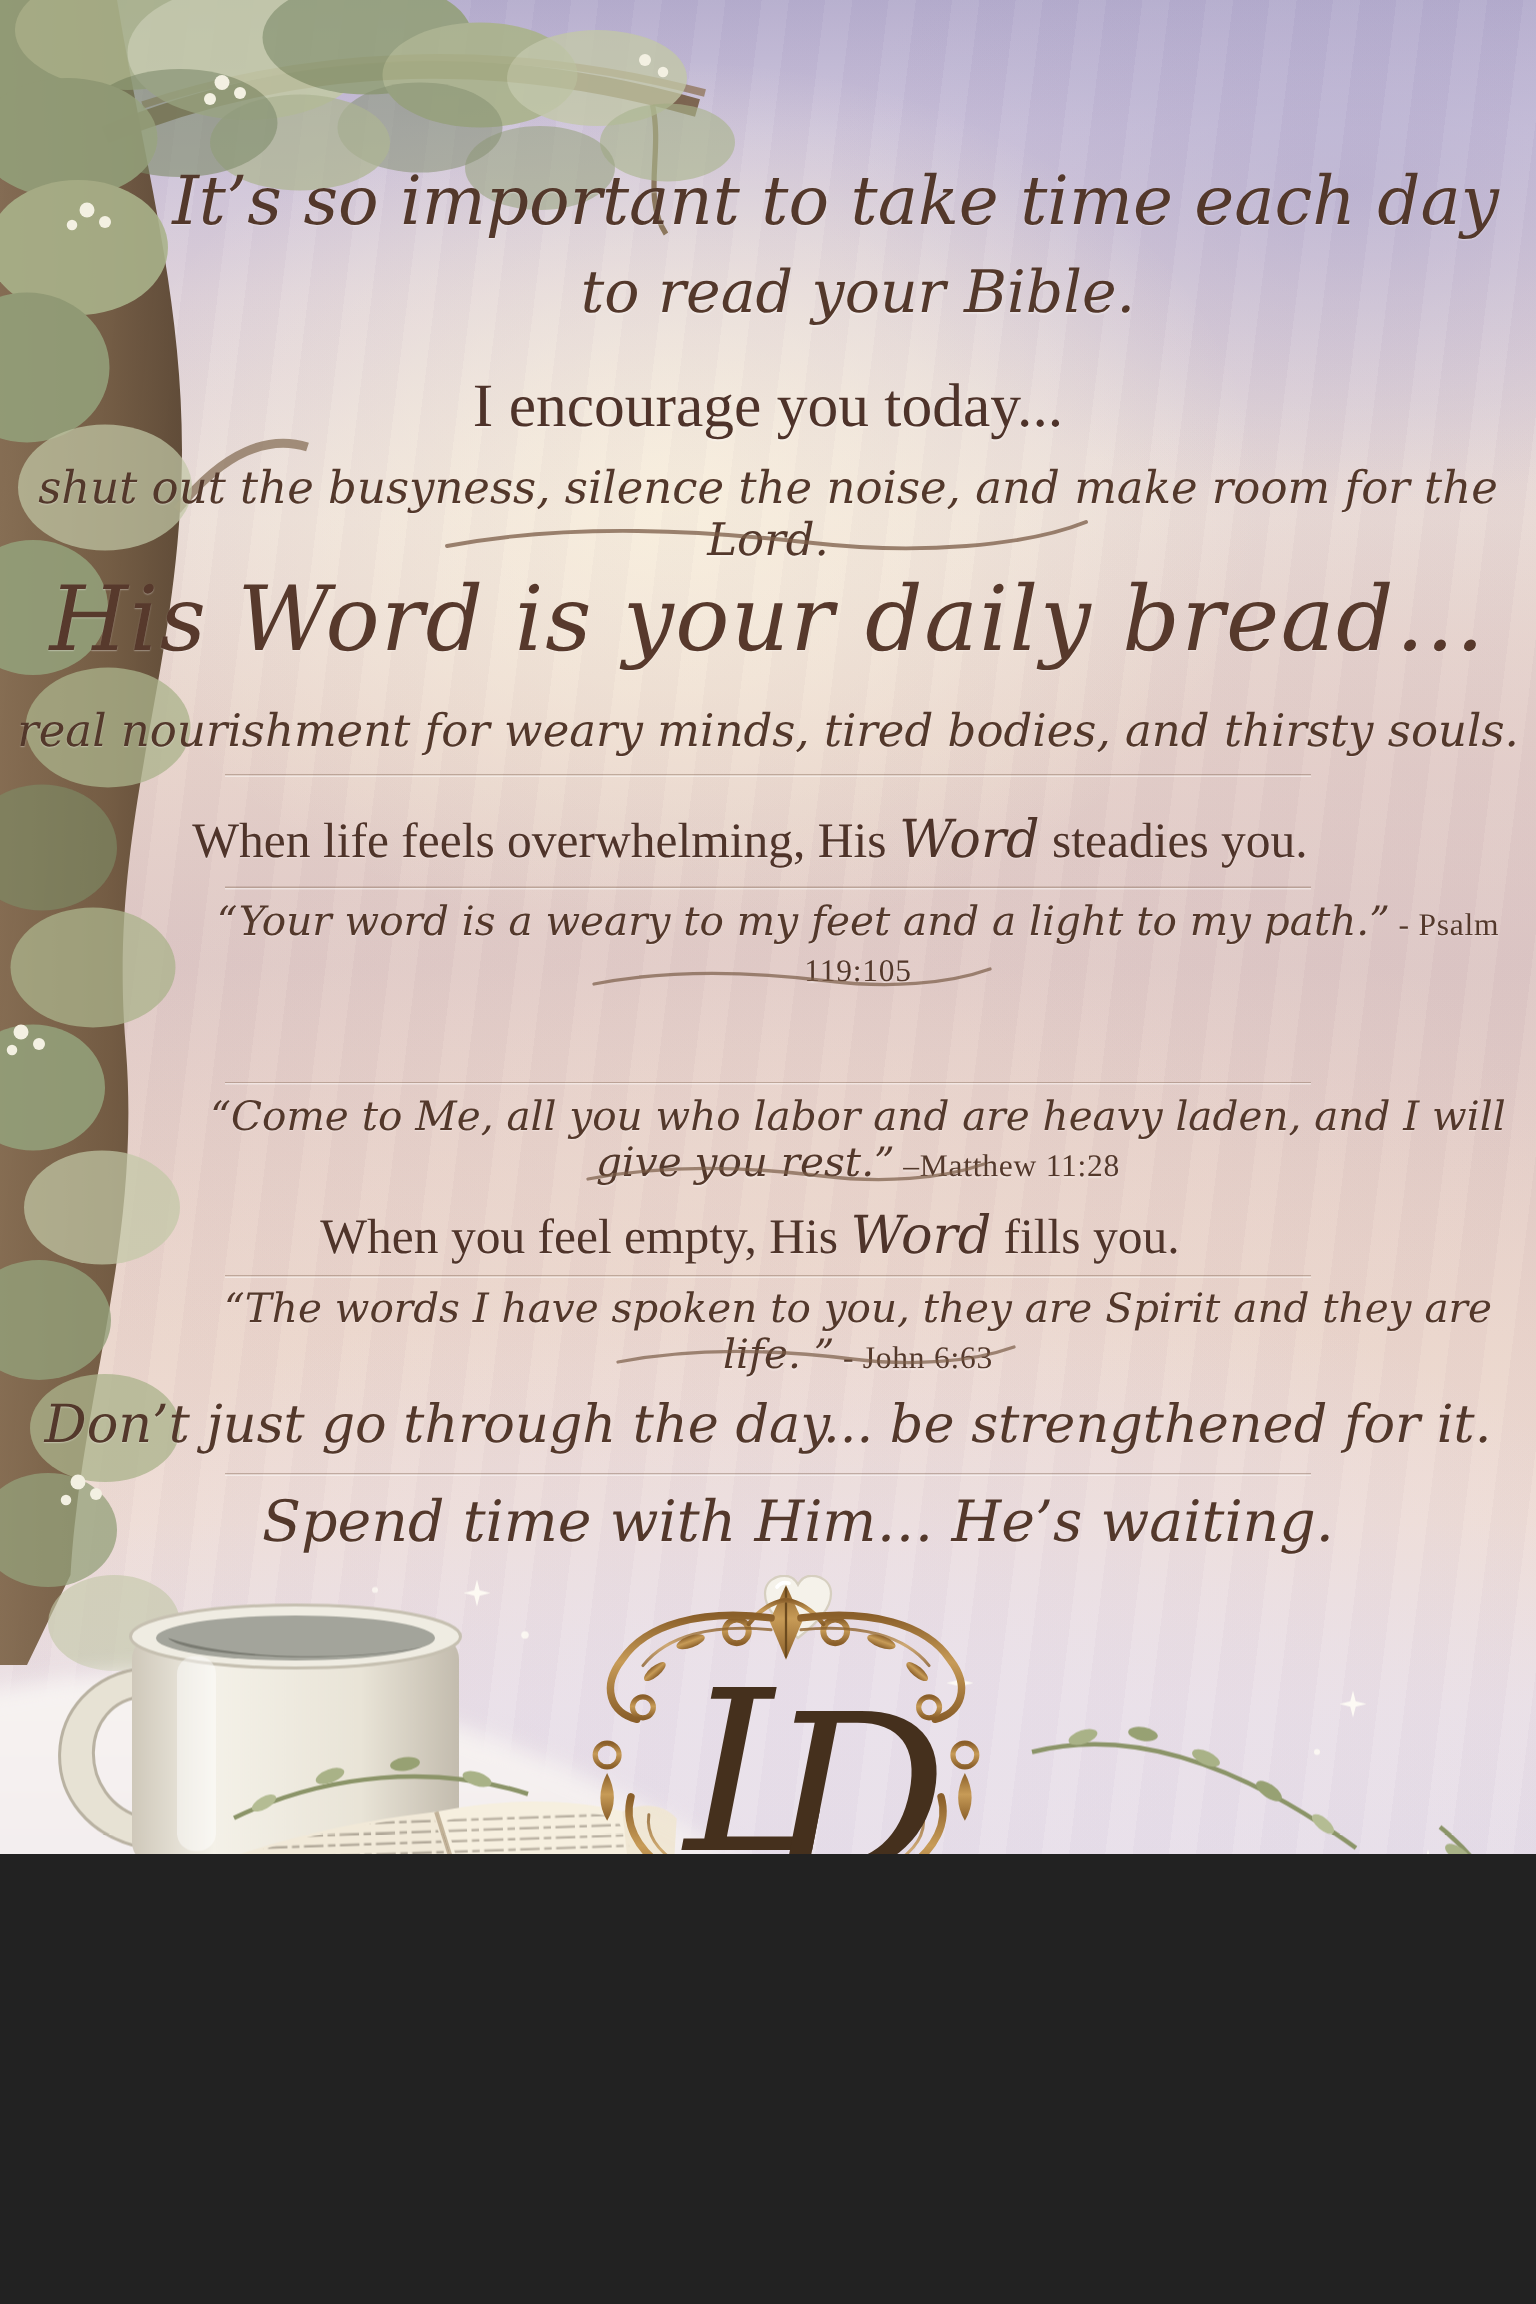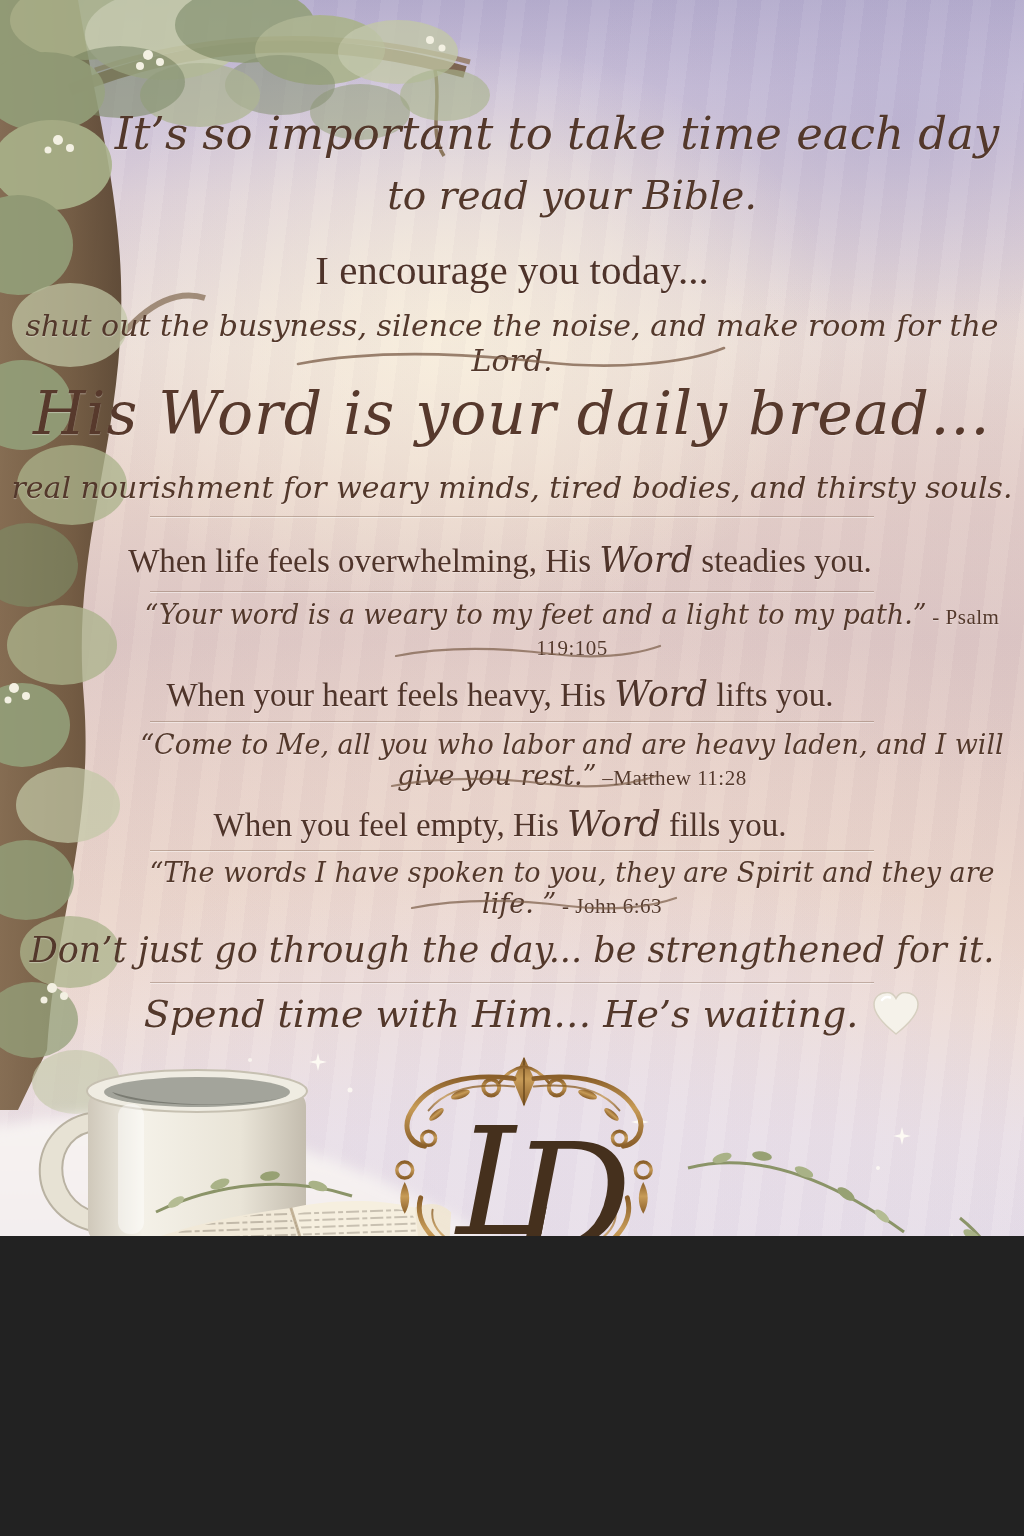--- a/index.html
+++ b/index.html
@@ -30,21 +30,21 @@
   .bread-sub{top:470px;left:0;right:0;font-size:30px;}
   .hairline{position:absolute;left:150px;right:150px;height:0;
             border-top:1px solid rgba(122,92,72,.38);
             border-bottom:1px solid rgba(255,255,255,.45);}
   .stmt{top:auto;left:0;right:24px;font-size:33px;color:#4f342a;}
   .stmt .w{font-family:"DejaVu Serif",serif;font-style:italic;font-size:35px;}
   .quote{left:120px;right:0;font-size:27px;}
   .quote .ref{font-style:normal;font-size:21px;letter-spacing:.5px;}
   .closing1{top:930px;left:0;right:0;font-size:35px;text-align:center;}
   .closing2{top:992px;left:40px;right:0;font-size:38px;display:flex;
-            align-items:center;justify-content:center;gap:14px;}
+            align-items:center;justify-content:center;gap:14px;flex-direction:column;}
   .swoosh{position:absolute;}
   .crest{position:absolute;left:365px;top:1052px;width:318px;height:245px;}
   .logo-name{top:1286px;left:40px;right:0;font-size:56px;color:#442c1e;
              letter-spacing:1px;text-shadow:0 1px 1px rgba(255,255,255,.3);}
   .logo-sub{top:1352px;left:40px;right:0;display:flex;align-items:center;
             justify-content:center;gap:16px;color:#46321f;}
   .logo-sub .label{font-family:"Liberation Sans",sans-serif;font-size:21px;
                    letter-spacing:9px;text-indent:9px;}
   .dash{width:46px;height:2px;background:#4a3426;opacity:.85;}
 </style>
@@ -249,23 +249,20 @@
     <span>When life feels overwhelming, His </span><span class="w">Word</span><span> steadies you.</span>
   </div>
   <div class="hairline" style="top:591px"></div>
   <div class="txt script quote" style="top:599px">
     <span>“Your word is a weary to my feet and a light to my path.”</span><span class="ref roman"> - Psalm 119:105</span>
   </div>
   <svg class="swoosh" style="left:392px;top:642px" width="272" height="22" viewBox="0 0 272 22">
     <path d="M4,14 C60,3 120,7 160,12 C200,17 240,14 268,4" stroke="#7b5c47" stroke-width="2.2" fill="none" stroke-linecap="round" opacity=".7"></path>
   </svg>
 
-  <div class="txt roman stmt" style="top:674px">
-    <span>When your heart feels heavy, His </span><span class="w">Word</span><span> lifts you.</span>
-  </div>
   <div class="hairline" style="top:721px"></div>
   <div class="txt script quote" style="top:729px">
     <span>“Come to Me, all you who labor and are heavy laden, and I will give you rest.”</span><span class="ref roman"> –Matthew 11:28</span>
   </div>
   <svg class="swoosh" style="left:388px;top:772px" width="272" height="22" viewBox="0 0 272 22">
     <path d="M4,14 C60,3 120,7 160,12 C200,17 240,14 268,4" stroke="#7b5c47" stroke-width="2.2" fill="none" stroke-linecap="round" opacity=".7"></path>
   </svg>
 
   <div class="txt roman stmt" style="top:804px">
     <span>When you feel empty, His </span><span class="w">Word</span><span> fills you.</span>

